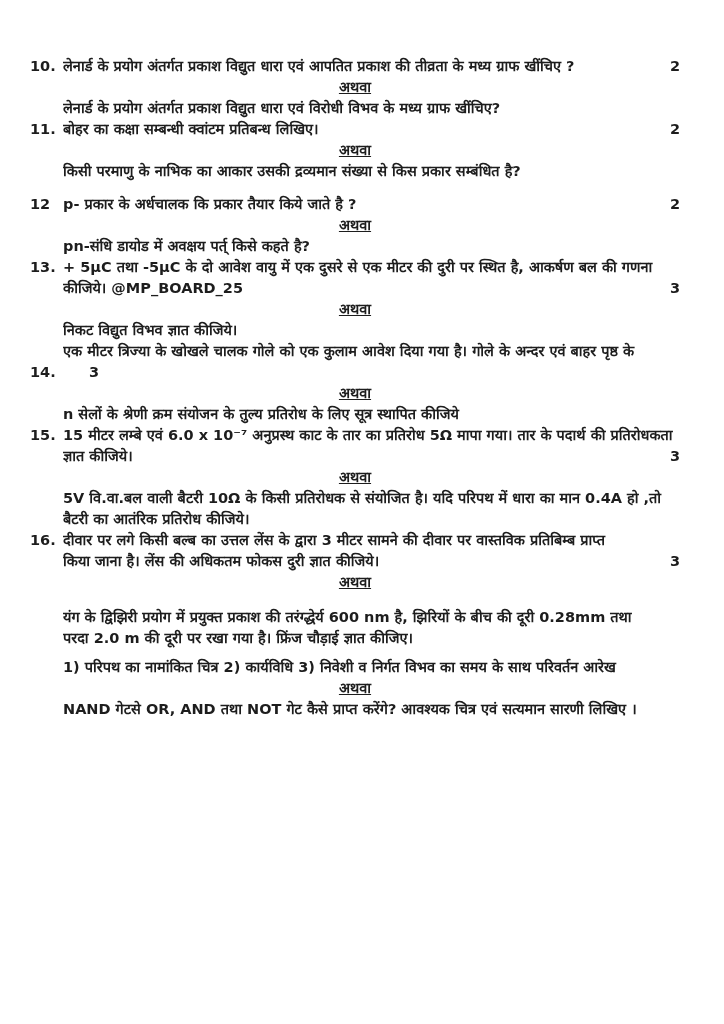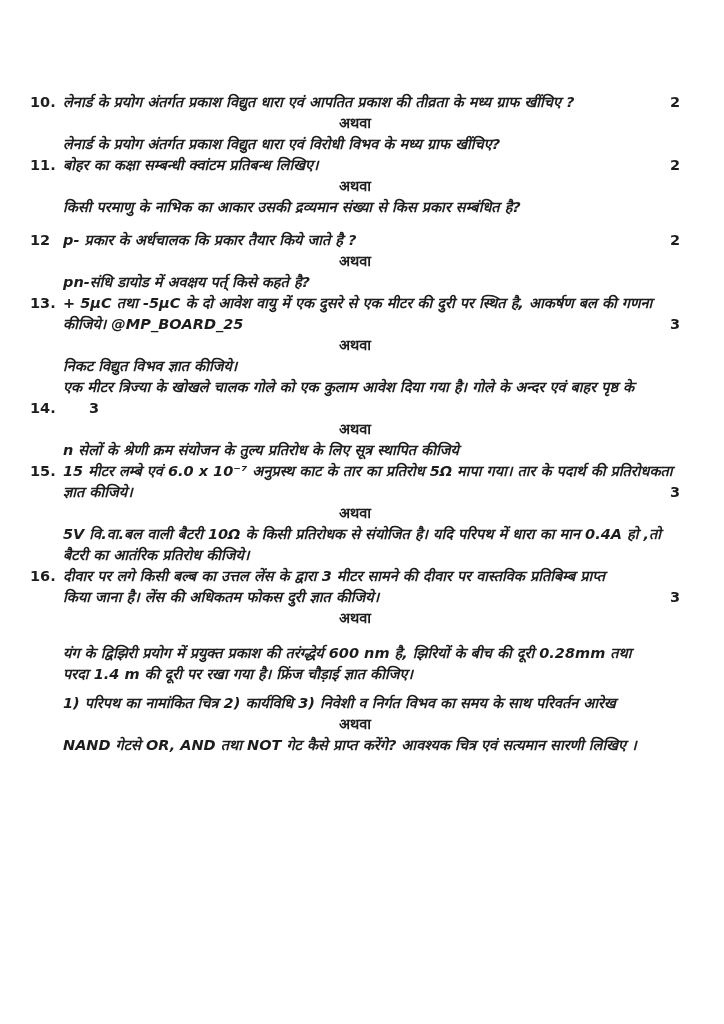--- a/index.html
+++ b/index.html
@@ -11,21 +11,21 @@
     width: 724px;
     height: 1024px;
     overflow: hidden;
     font-family: "DejaVu Sans", "Liberation Sans", sans-serif;
     color: #1d1d1d;
   }
   .page {
     box-sizing: border-box;
     width: 724px;
     height: 1024px;
-    padding: 92px 44px 0 30px;
+    padding: 56px 44px 0 30px;
     background: #ffffff;
     font-size: 14.5px;
     font-weight: bold;
     -webkit-font-smoothing: antialiased;
   }
   .row {
     display: flex;
     align-items: flex-start;
     line-height: 21px;
     min-height: 21px;
@@ -34,30 +34,30 @@
     flex: 0 0 33px;
     white-space: nowrap;
   }
   .indent {
     flex: 0 0 33px;
   }
   .txt {
     flex: 1 1 auto;
     white-space: nowrap;
     overflow: hidden;
-    font-style: italic;
   }
   .marks {
     flex: 0 0 36px;
     text-align: right;
     white-space: nowrap;
   }
   .divider {
     justify-content: center;
     text-align: center;
+    text-decoration: underline;
   }
   .sp8  { height: 8px; }
   .sp12 { height: 12px; }
   .sp14 { height: 14px; }
 </style>
 </head>
 <body>
 
 <div class="page">
 
@@ -181,21 +181,21 @@
     <div class="row divider">
       <span>अथवा</span>
     </div>
     <div class="sp14"></div>
     <div class="row">
       <span class="indent"></span>
       <span class="txt">यंग के  द्विझिरी प्रयोग में प्रयुक्त प्रकाश की तरंग्द्धेर्य 600 nm है, झिरियों के बीच की दूरी 0.28mm तथा</span>
     </div>
     <div class="row">
       <span class="indent"></span>
-      <span class="txt">परदा 1.4 m की दूरी पर रखा गया है। फ्रिंज चौड़ाई  ज्ञात कीजिए।</span>
+      <span class="txt">परदा 2.0 m की दूरी पर रखा गया है। फ्रिंज चौड़ाई  ज्ञात कीजिए।</span>
     </div>
   </section>
 
   <div class="sp8"></div>
 
   <section>
     <div class="row">
       <span class="indent"></span>
       <span class="txt">1) परिपथ का नामांकित चित्र     2) कार्यविधि      3) निवेशी व निर्गत विभव का समय के साथ परिवर्तन आरेख</span>
     </div>

